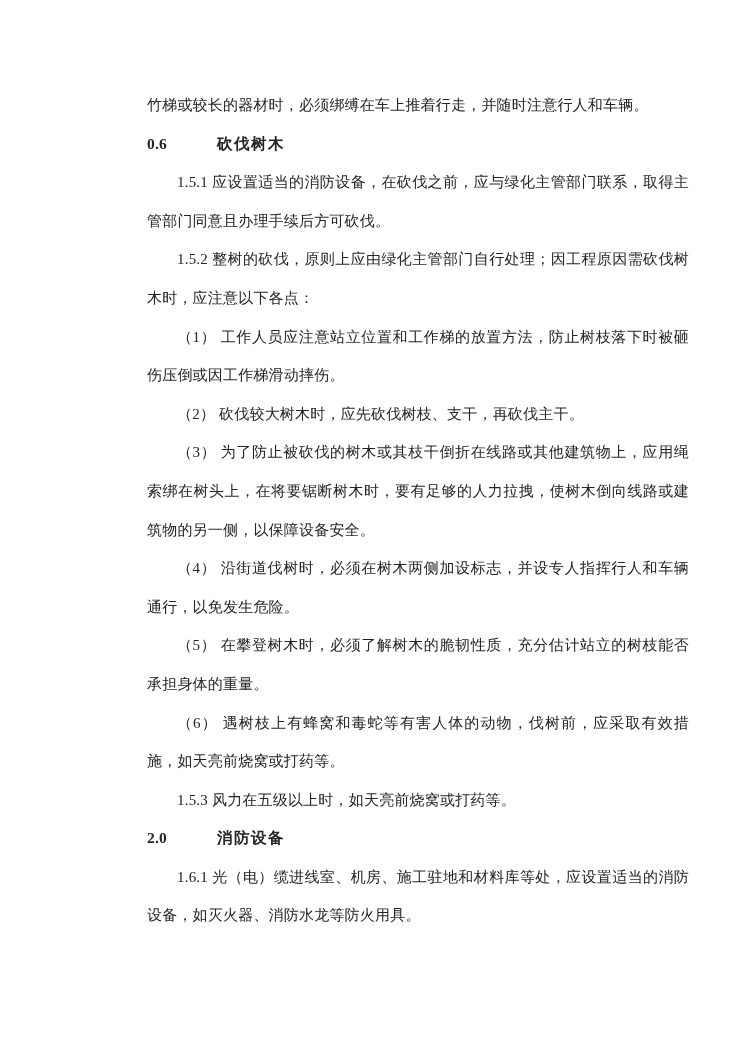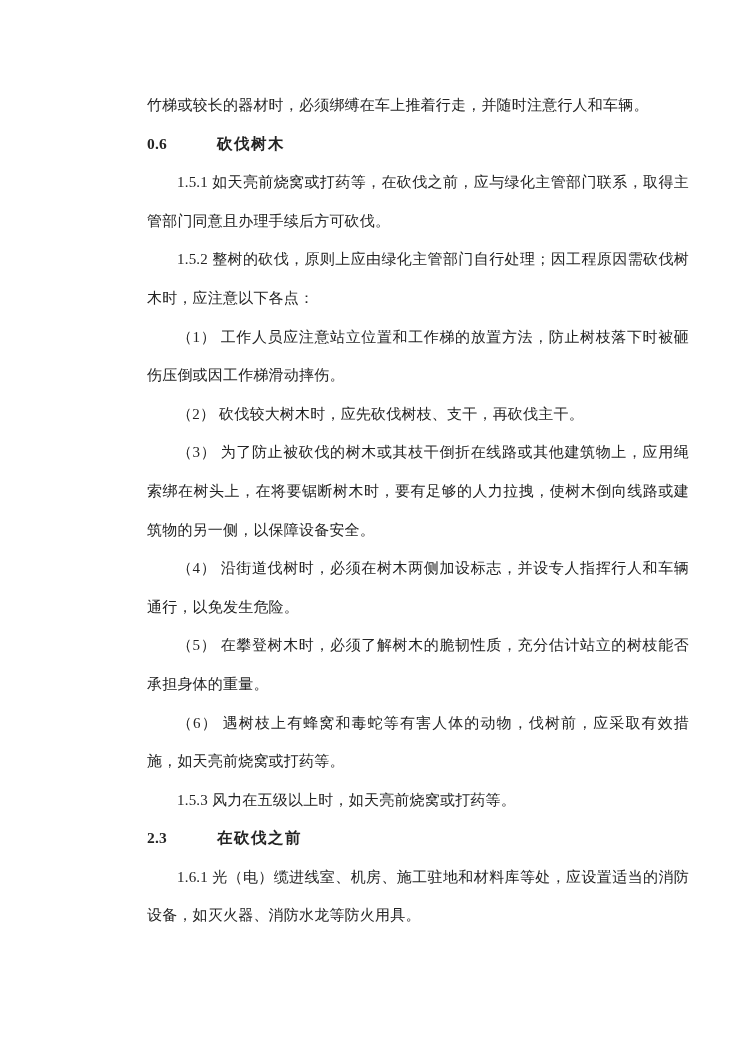--- a/index.html
+++ b/index.html
@@ -46,25 +46,25 @@
     letter-spacing: 1.5px;
   }
 </style>
 </head>
 <body>
 
 <div class="page">
   <div class="content">
       <p class="body">竹梯或较长的器材时，必须绑缚在车上推着行走，并随时注意行人和车辆。</p>
       <p class="heading"><span class="h-num">0.6</span><span class="h-title">砍伐树木</span></p>
-      <p class="body indent">1.5.1 如天亮前烧窝或打药等，在砍伐之前，应与绿化主管部门联系，取得主管部门同意且办理手续后方可砍伐。</p>
+      <p class="body indent">1.5.1 应设置适当的消防设备，在砍伐之前，应与绿化主管部门联系，取得主管部门同意且办理手续后方可砍伐。</p>
       <p class="body indent">1.5.2 整树的砍伐，原则上应由绿化主管部门自行处理；因工程原因需砍伐树木时，应注意以下各点：</p>
       <p class="body indent">（1） 工作人员应注意站立位置和工作梯的放置方法，防止树枝落下时被砸伤压倒或因工作梯滑动摔伤。</p>
       <p class="body indent">（2） 砍伐较大树木时，应先砍伐树枝、支干，再砍伐主干。</p>
       <p class="body indent">（3） 为了防止被砍伐的树木或其枝干倒折在线路或其他建筑物上，应用绳索绑在树头上，在将要锯断树木时，要有足够的人力拉拽，使树木倒向线路或建筑物的另一侧，以保障设备安全。</p>
       <p class="body indent">（4） 沿街道伐树时，必须在树木两侧加设标志，并设专人指挥行人和车辆通行，以免发生危险。</p>
       <p class="body indent">（5） 在攀登树木时，必须了解树木的脆韧性质，充分估计站立的树枝能否承担身体的重量。</p>
       <p class="body indent">（6） 遇树枝上有蜂窝和毒蛇等有害人体的动物，伐树前，应采取有效措施，如天亮前烧窝或打药等。</p>
       <p class="body indent">1.5.3 风力在五级以上时，如天亮前烧窝或打药等。</p>
-      <p class="heading"><span class="h-num">2.3</span><span class="h-title">在砍伐之前</span></p>
+      <p class="heading"><span class="h-num">2.0</span><span class="h-title">消防设备</span></p>
       <p class="body indent">1.6.1 光（电）缆进线室、机房、施工驻地和材料库等处，应设置适当的消防设备，如灭火器、消防水龙等防火用具。</p>
     </div>
 </div>
 
 </body></html>

